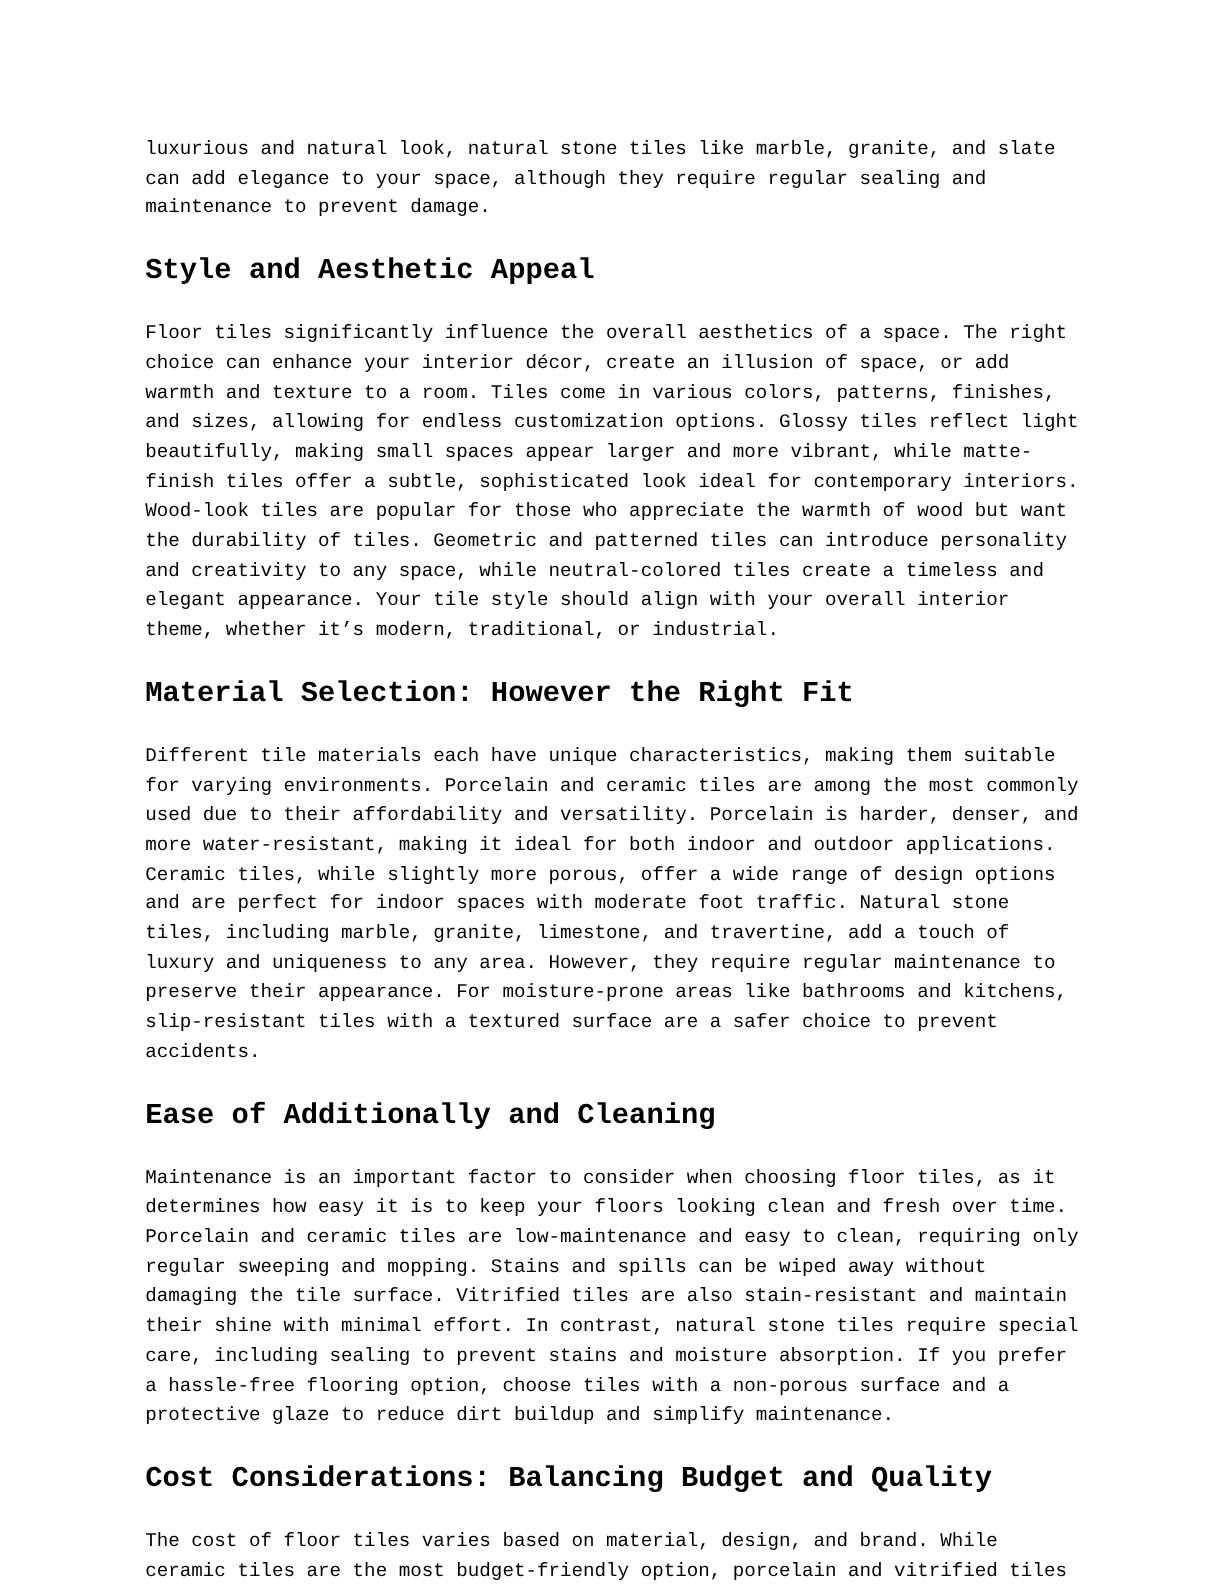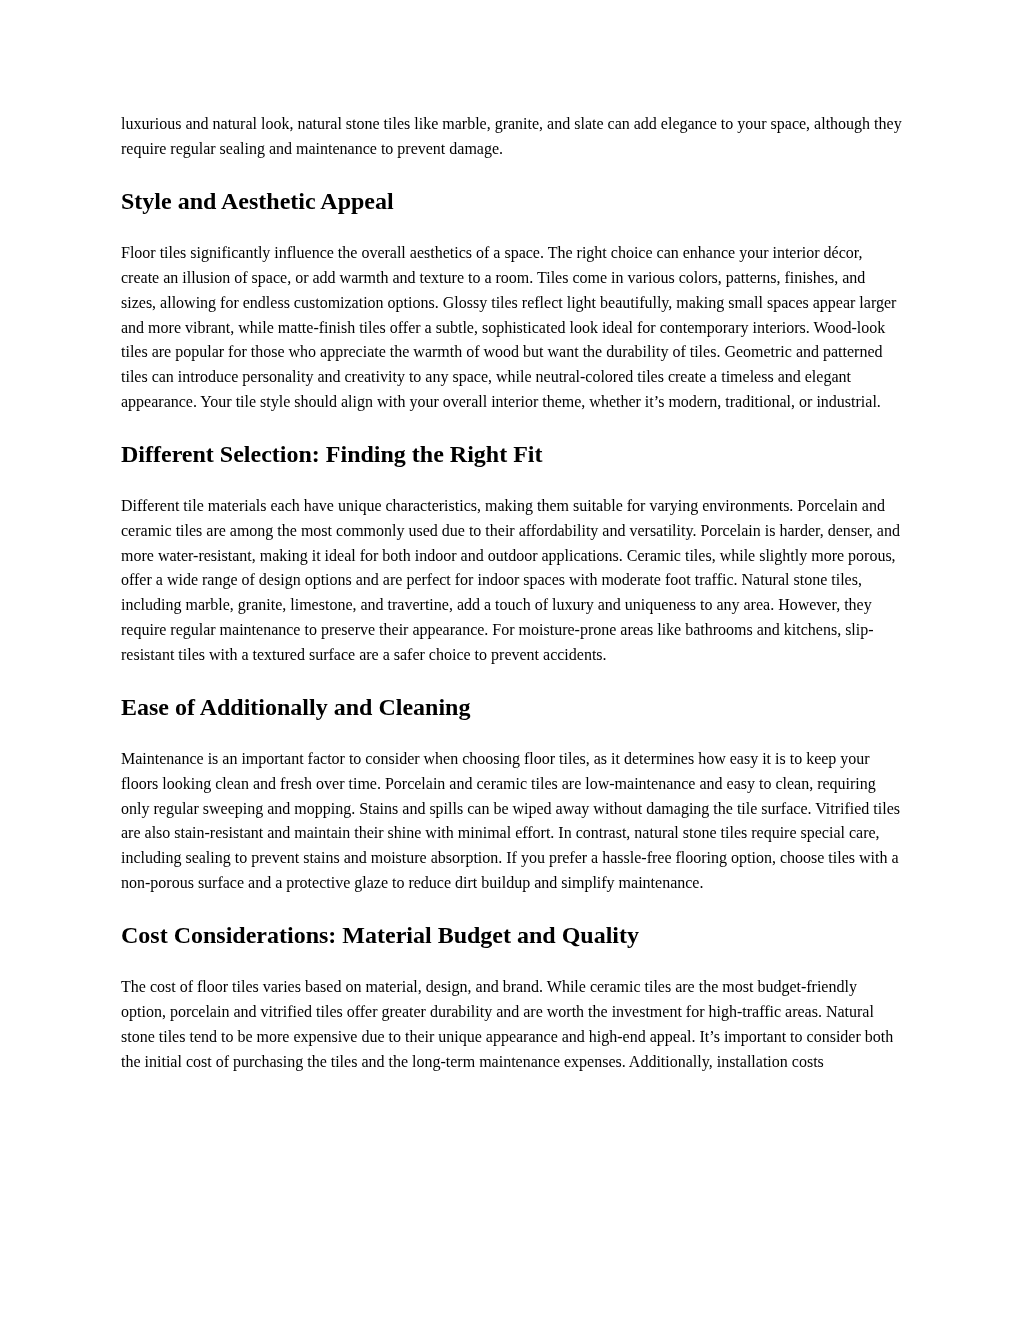--- a/index.html
+++ b/index.html
@@ -7,21 +7,21 @@
     padding: 0;
     background: #ffffff;
   }
   .page {
     position: relative;
     width: 1024px;
     height: 1325px;
     background: #ffffff;
     box-sizing: border-box;
     padding: 112px 122px 0 121px;
-    font-family: Liberation Serif, serif;
+    font-family: Liberation Mono, monospace;
     color: #000000;
     overflow: hidden;
   }
   .page p {
     margin: 0 0 28px 0;
     font-size: 16px;
     line-height: 24.7px;
     font-weight: 400;
     text-align: left;
   }
@@ -32,19 +32,19 @@
     font-weight: 700;
   }
 </style>
 </head>
 <body>
 
 <div class="page">
   <p>luxurious and natural look, natural stone tiles like marble, granite, and slate can add elegance to your space, although they require regular sealing and maintenance to prevent damage.</p>
   <h2>Style and Aesthetic Appeal</h2>
   <p>Floor tiles significantly influence the overall aesthetics of a space. The right choice can enhance your interior décor, create an illusion of space, or add warmth and texture to a room. Tiles come in various colors, patterns, finishes, and sizes, allowing for endless customization options. Glossy tiles reflect light beautifully, making small spaces appear larger and more vibrant, while matte-finish tiles offer a subtle, sophisticated look ideal for contemporary interiors. Wood-look tiles are popular for those who appreciate the warmth of wood but want the durability of tiles. Geometric and patterned tiles can introduce personality and creativity to any space, while neutral-colored tiles create a timeless and elegant appearance. Your tile style should align with your overall interior theme, whether it’s modern, traditional, or industrial.</p>
-  <h2>Different Selection: Finding the Right Fit</h2>
+  <h2>Material Selection: However the Right Fit</h2>
   <p>Different tile materials each have unique characteristics, making them suitable for varying environments. Porcelain and ceramic tiles are among the most commonly used due to their affordability and versatility. Porcelain is harder, denser, and more water-resistant, making it ideal for both indoor and outdoor applications. Ceramic tiles, while slightly more porous, offer a wide range of design options and are perfect for indoor spaces with moderate foot traffic. Natural stone tiles, including marble, granite, limestone, and travertine, add a touch of luxury and uniqueness to any area. However, they require regular maintenance to preserve their appearance. For moisture-prone areas like bathrooms and kitchens, slip-resistant tiles with a textured surface are a safer choice to prevent accidents.</p>
   <h2>Ease of Additionally and Cleaning</h2>
   <p>Maintenance is an important factor to consider when choosing floor tiles, as it determines how easy it is to keep your floors looking clean and fresh over time. Porcelain and ceramic tiles are low-maintenance and easy to clean, requiring only regular sweeping and mopping. Stains and spills can be wiped away without damaging the tile surface. Vitrified tiles are also stain-resistant and maintain their shine with minimal effort. In contrast, natural stone tiles require special care, including sealing to prevent stains and moisture absorption. If you prefer a hassle-free flooring option, choose tiles with a non-porous surface and a protective glaze to reduce dirt buildup and simplify maintenance.</p>
-  <h2>Cost Considerations: Material Budget and Quality</h2>
+  <h2>Cost Considerations: Balancing Budget and Quality</h2>
   <p>The cost of floor tiles varies based on material, design, and brand. While ceramic tiles are the most budget-friendly option, porcelain and vitrified tiles offer greater durability and are worth the investment for high-traffic areas. Natural stone tiles tend to be more expensive due to their unique appearance and high-end appeal. It’s important to consider both the initial cost of purchasing the tiles and the long-term maintenance expenses. Additionally, installation costs</p>
 </div>
 
 </body></html>

